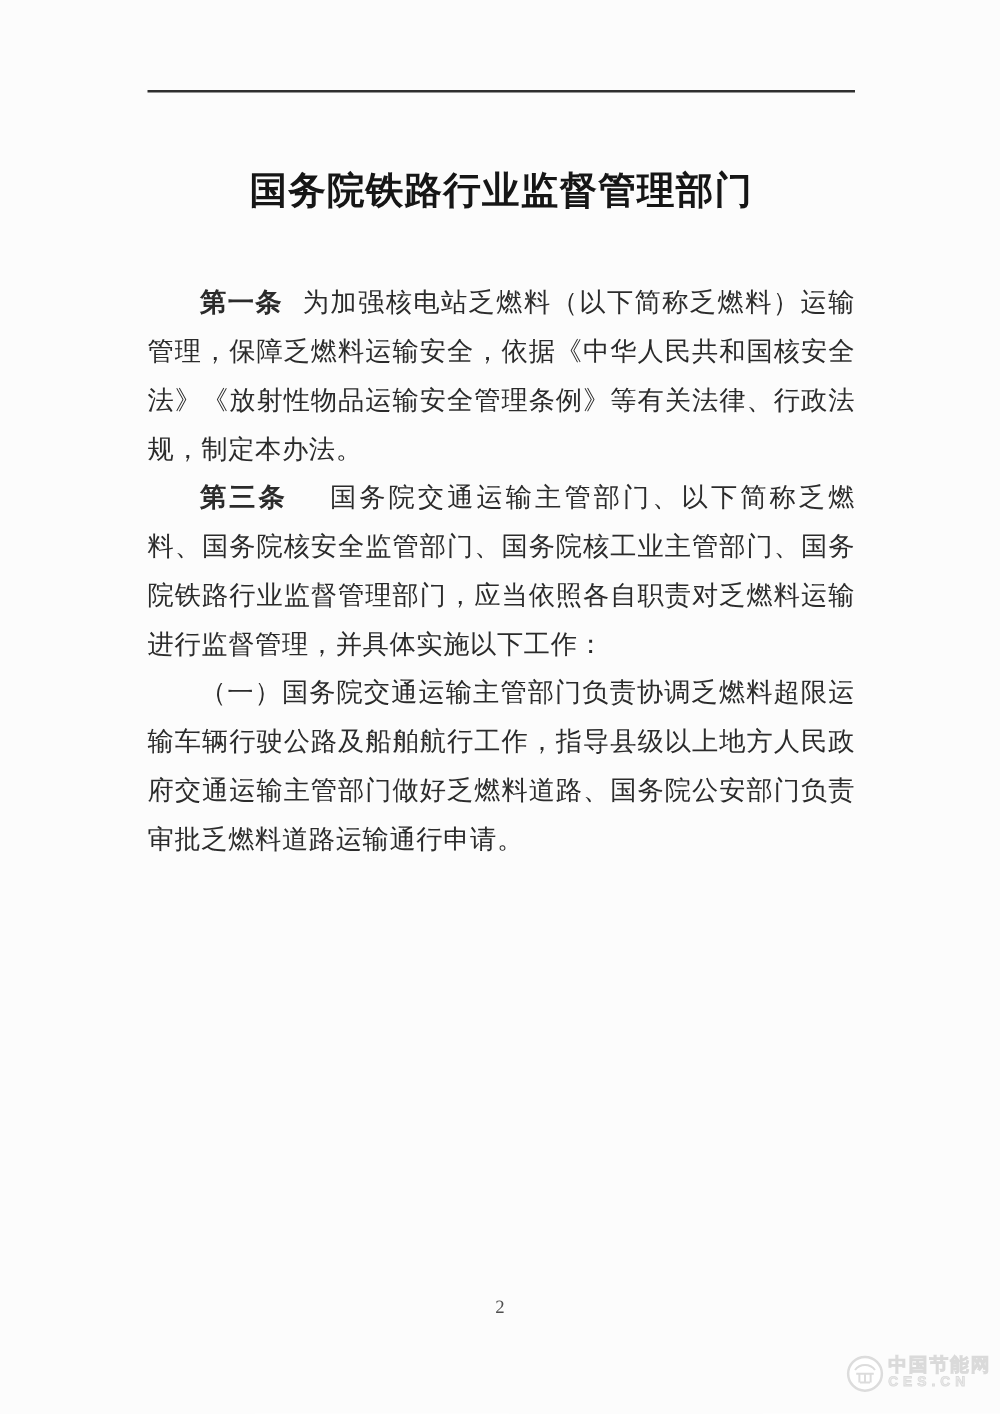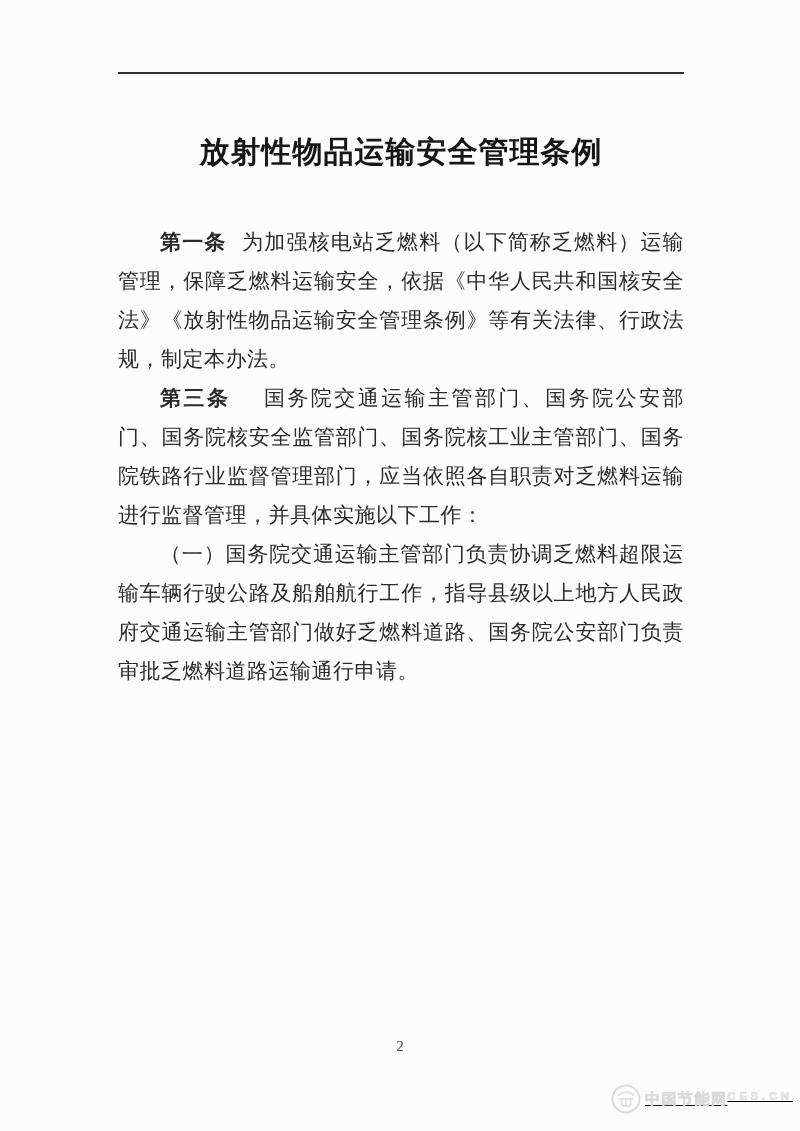--- a/index.html
+++ b/index.html
@@ -75,23 +75,23 @@
     right: 7px;
     top: 1083px;
     display: flex;
     align-items: center;
     gap: 3px;
     user-select: none;
   }
   .wm-logo svg { display: block; }
   .wm-text {
     display: flex;
+    flex-direction: column;
     line-height: 1.05;
     font-family: "Liberation Sans", "DejaVu Sans", sans-serif;
-    text-decoration: underline;
   }
   .wm-name {
     font-size: 15px;
     font-weight: 700;
     letter-spacing: 1.5px;
     color: #ebebeb;
     -webkit-text-stroke: 0.7px #dadada;
   }
   .wm-site {
     font-size: 11px;
@@ -101,25 +101,25 @@
     -webkit-text-stroke: 0.7px #dadada;
   }
 </style>
 </head>
 <body>
 
 <div class="page">
 
   <div class="top-rule"></div>
 
-  <h1 class="doc-title">放射性物品运输安全管理条例</h1>
+  <h1 class="doc-title">国务院铁路行业监督管理部门</h1>
 
   <div class="content">
     <p class="para"><span class="term gap-sm">第一条</span><span>为加强核电站乏燃料（以下简称乏燃料）运输管理，保障乏燃料运输安全，依据《中华人民共和国核安全法》《放射性物品运输安全管理条例》等有关法律、行政法规，制定本办法。</span></p>
-    <p class="para"><span class="term gap-lg">第三条</span><span>国务院交通运输主管部门、国务院公安部门、国务院核安全监管部门、国务院核工业主管部门、国务院铁路行业监督管理部门，应当依照各自职责对乏燃料运输进行监督管理，并具体实施以下工作：</span></p>
+    <p class="para"><span class="term gap-lg">第三条</span><span>国务院交通运输主管部门、以下简称乏燃料、国务院核安全监管部门、国务院核工业主管部门、国务院铁路行业监督管理部门，应当依照各自职责对乏燃料运输进行监督管理，并具体实施以下工作：</span></p>
     <p class="para"><span>（一）国务院交通运输主管部门负责协调乏燃料超限运输车辆行驶公路及船舶航行工作，指导县级以上地方人民政府交通运输主管部门做好乏燃料道路、国务院公安部门负责审批乏燃料道路运输通行申请。</span></p>
   </div>
 
   <div class="page-number">2</div>
 
   <div class="watermark">
     <span class="wm-logo">
       <svg width="32" height="32" viewBox="0 0 32 32">
         <circle cx="16" cy="16" r="13.5" fill="#ffffff" stroke="#dcdcdc" stroke-width="2"></circle>
         <path d="M8 13 A 10 10 0 0 1 24 13" fill="none" stroke="#dcdcdc" stroke-width="1.6"></path>

